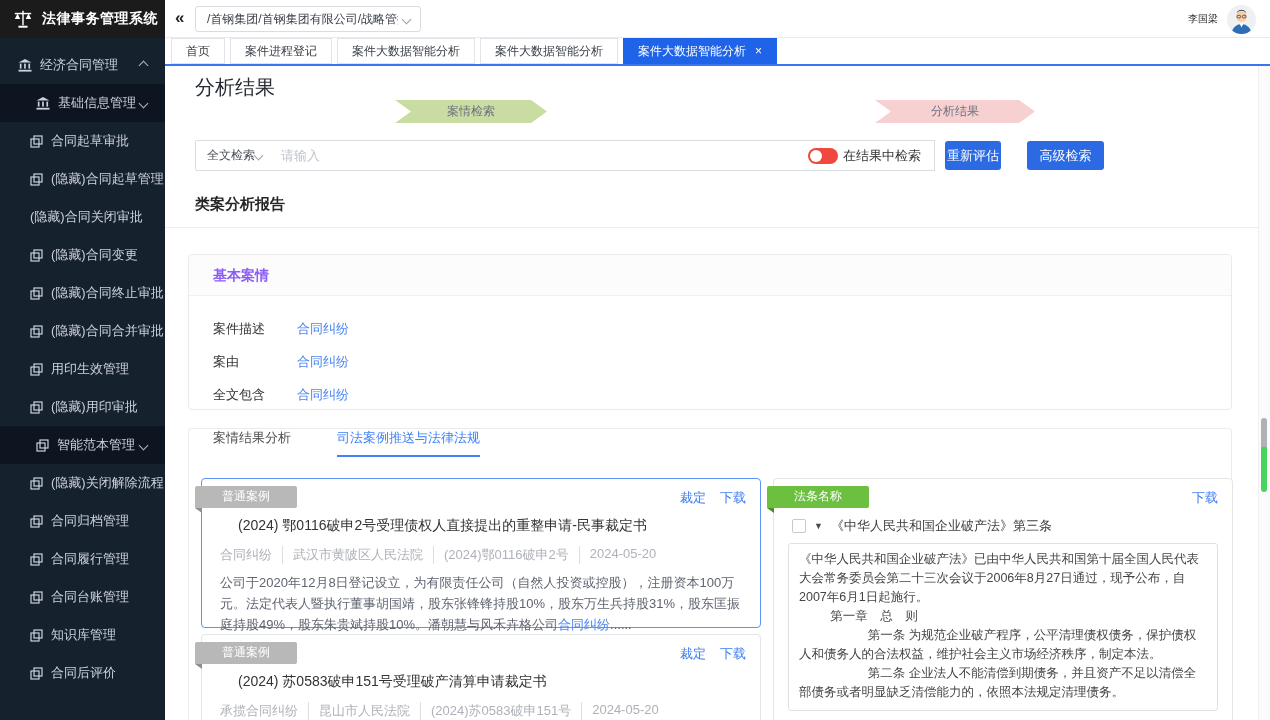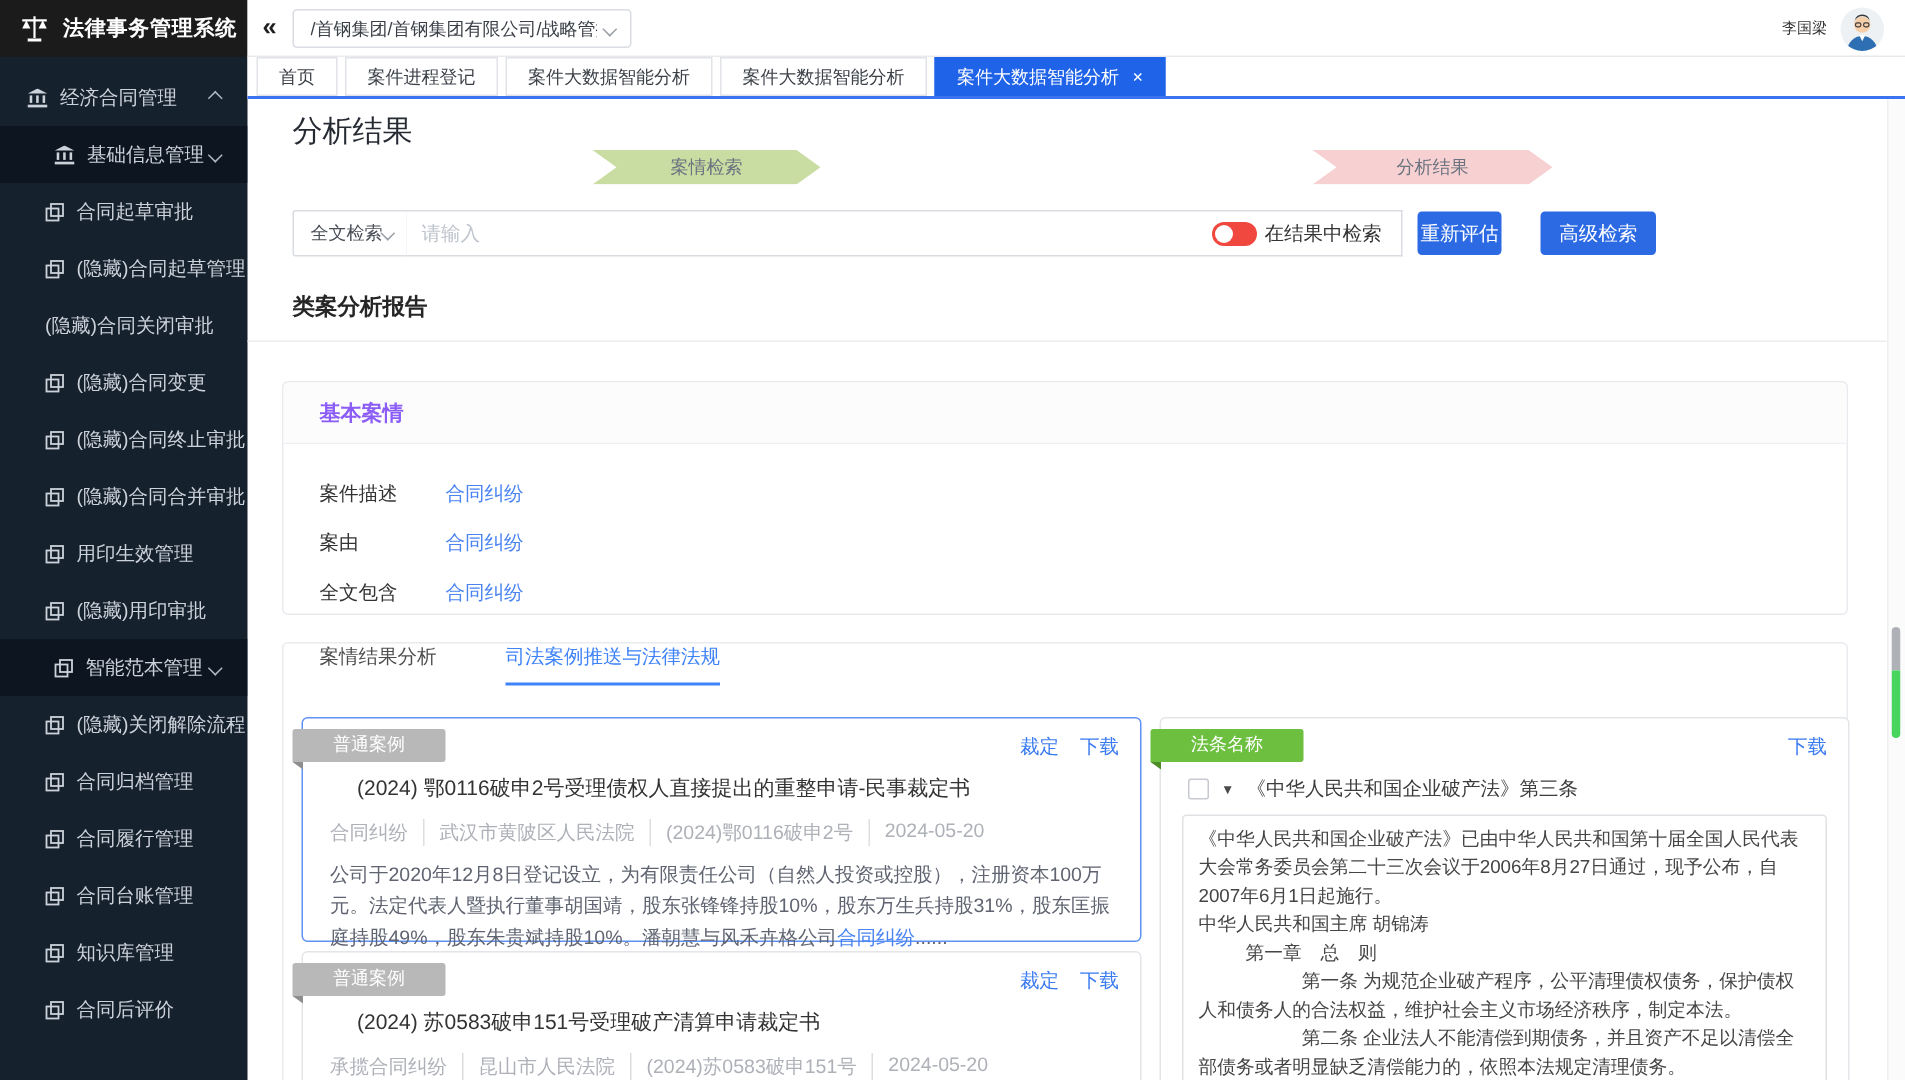--- a/index.html
+++ b/index.html
@@ -392,21 +392,20 @@
       <div class="card-actions">
         <span>下载</span>
       </div>
       <div class="law-row">
         <span class="checkbox"></span>
         <span class="tri">▼</span>
         <span>《中华人民共和国企业破产法》第三条</span>
       </div>
       <div class="law-box">
         <p>《中华人民共和国企业破产法》已由中华人民共和国第十届全国人民代表大会常务委员会第二十三次会议于2006年8月27日通过，现予公布，自2007年6月1日起施行。</p>
-        <p>中华人民共和国主席 胡锦涛</p>
         <p class="ind-ch">第一章　总　则</p>
         <p class="ind-cl">第一条 为规范企业破产程序，公平清理债权债务，保护债权人和债务人的合法权益，维护社会主义市场经济秩序，制定本法。</p>
         <p class="ind-cl">第二条 企业法人不能清偿到期债务，并且资产不足以清偿全部债务或者明显缺乏清偿能力的，依照本法规定清理债务。</p>
 
       </div>
 
     </div>
   </div>
 
   <div class="scroll-track"></div>

